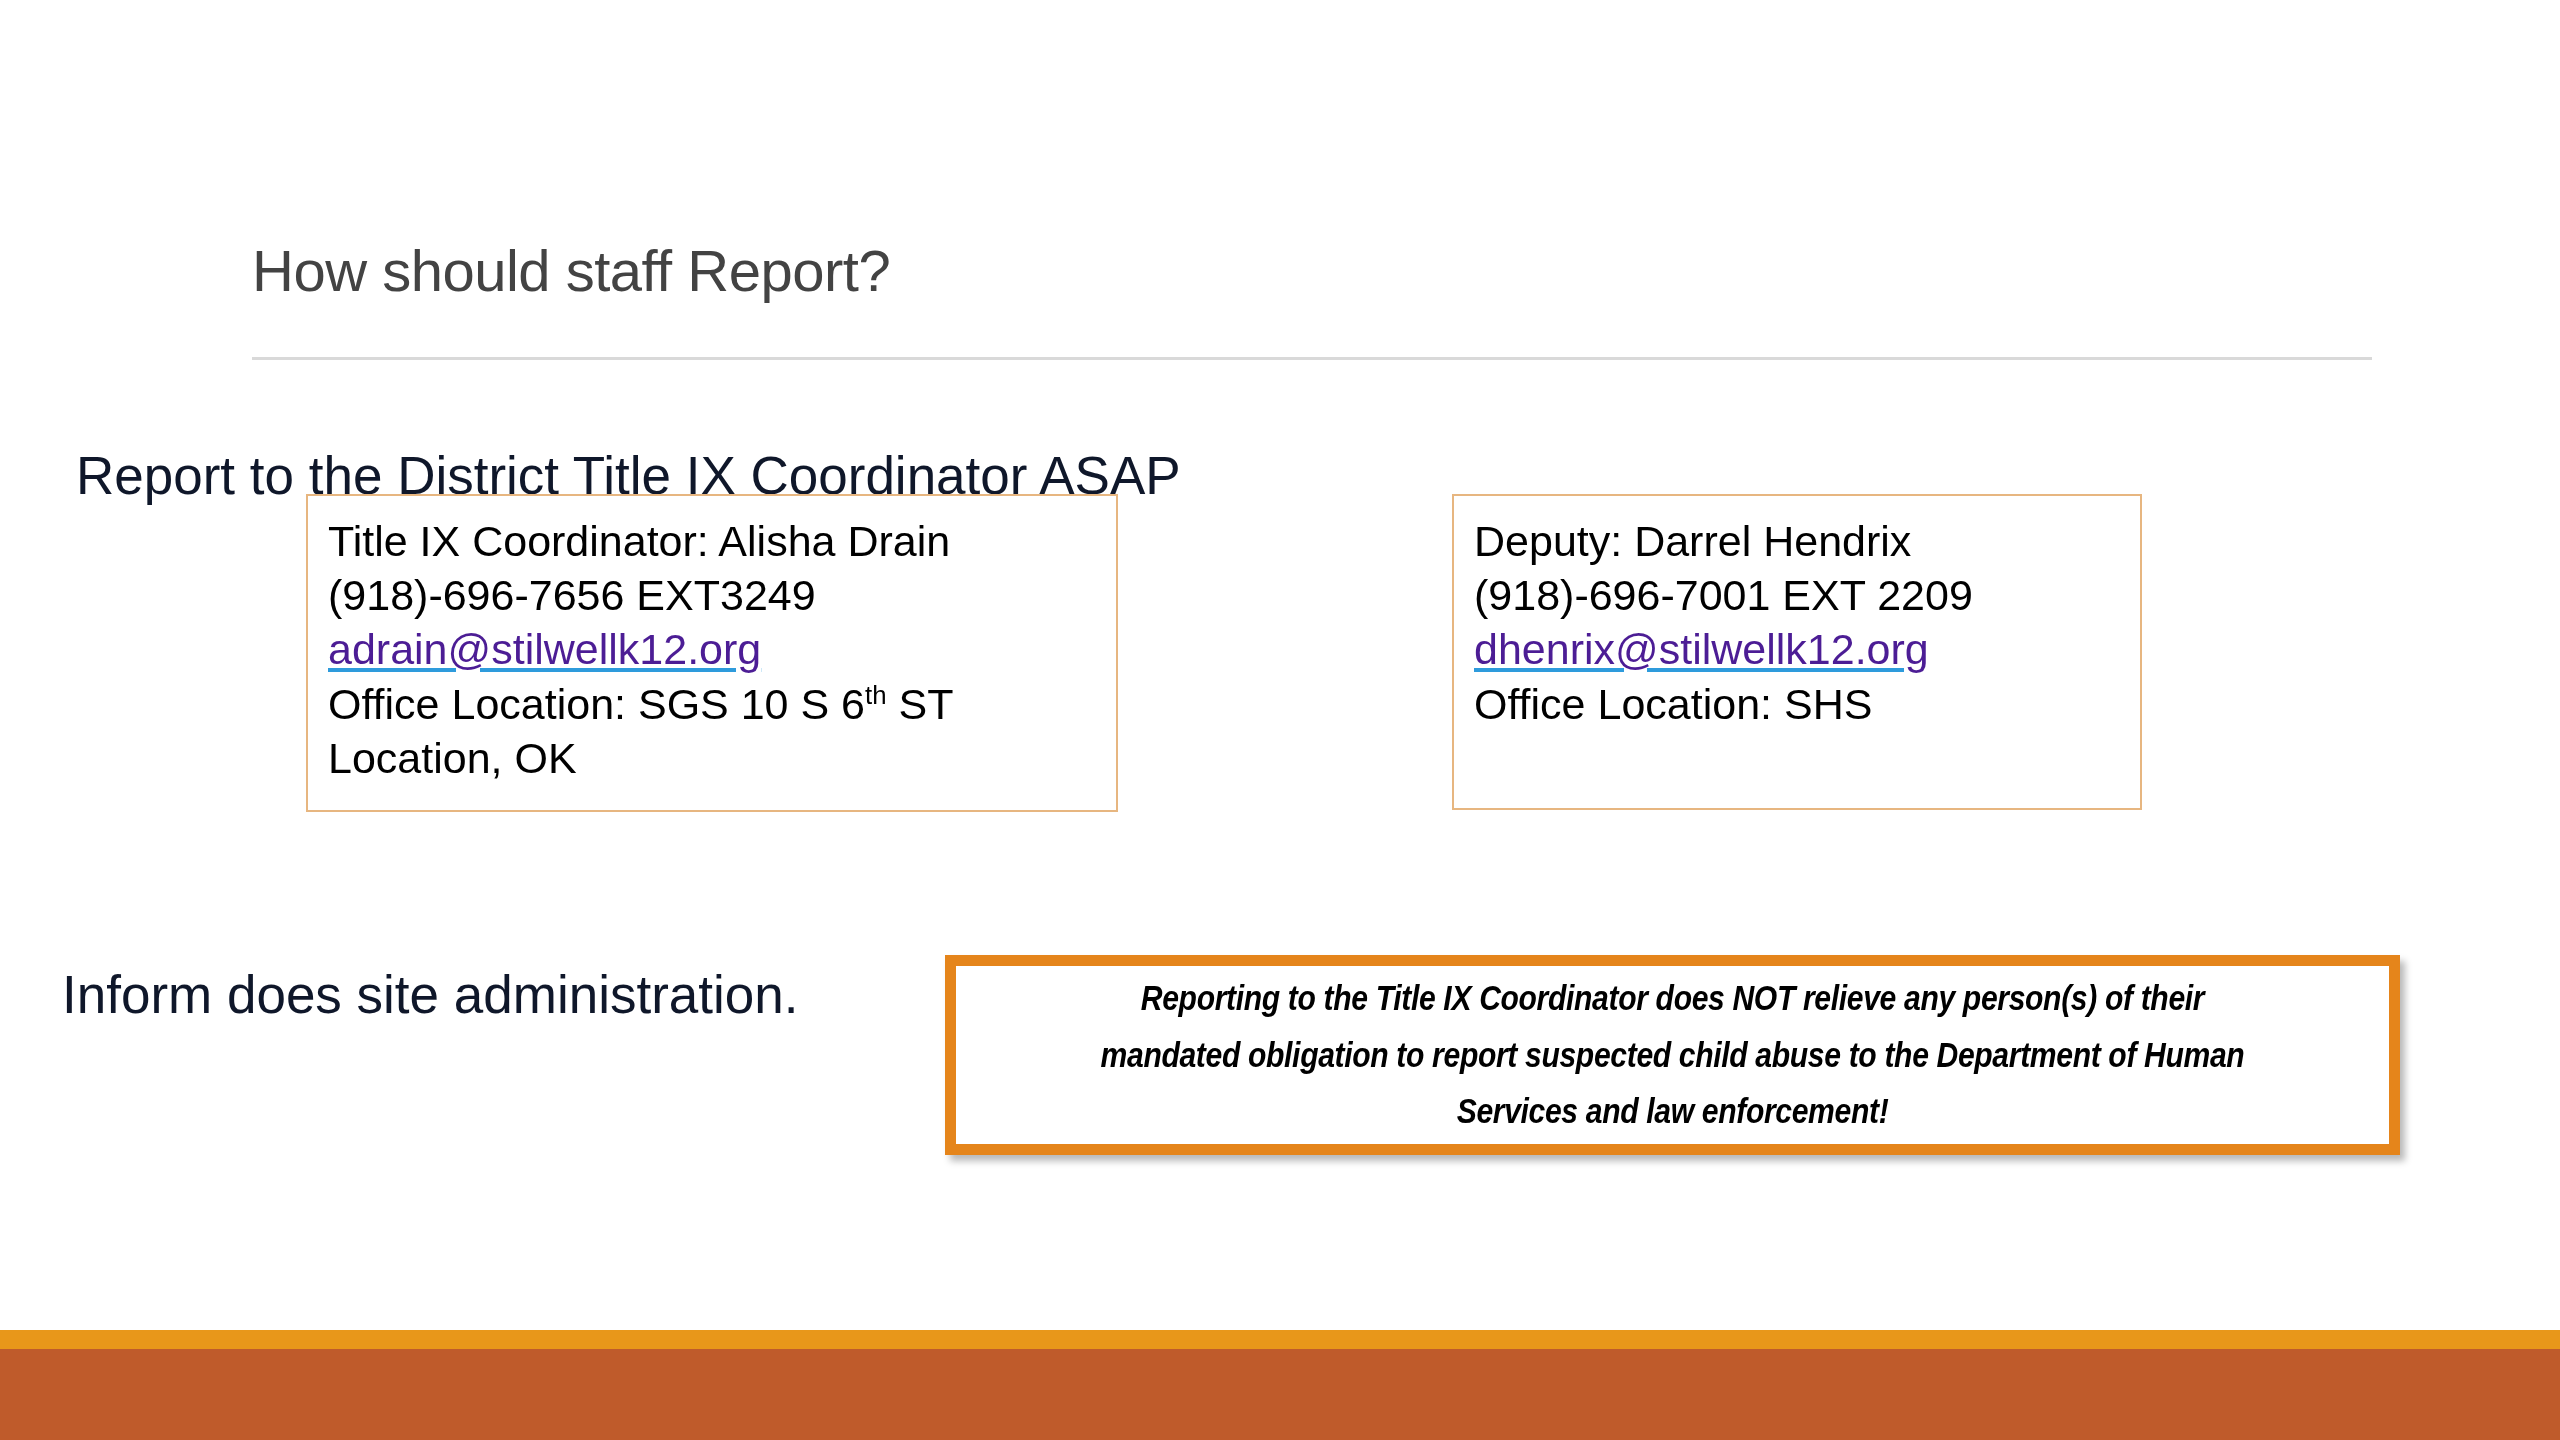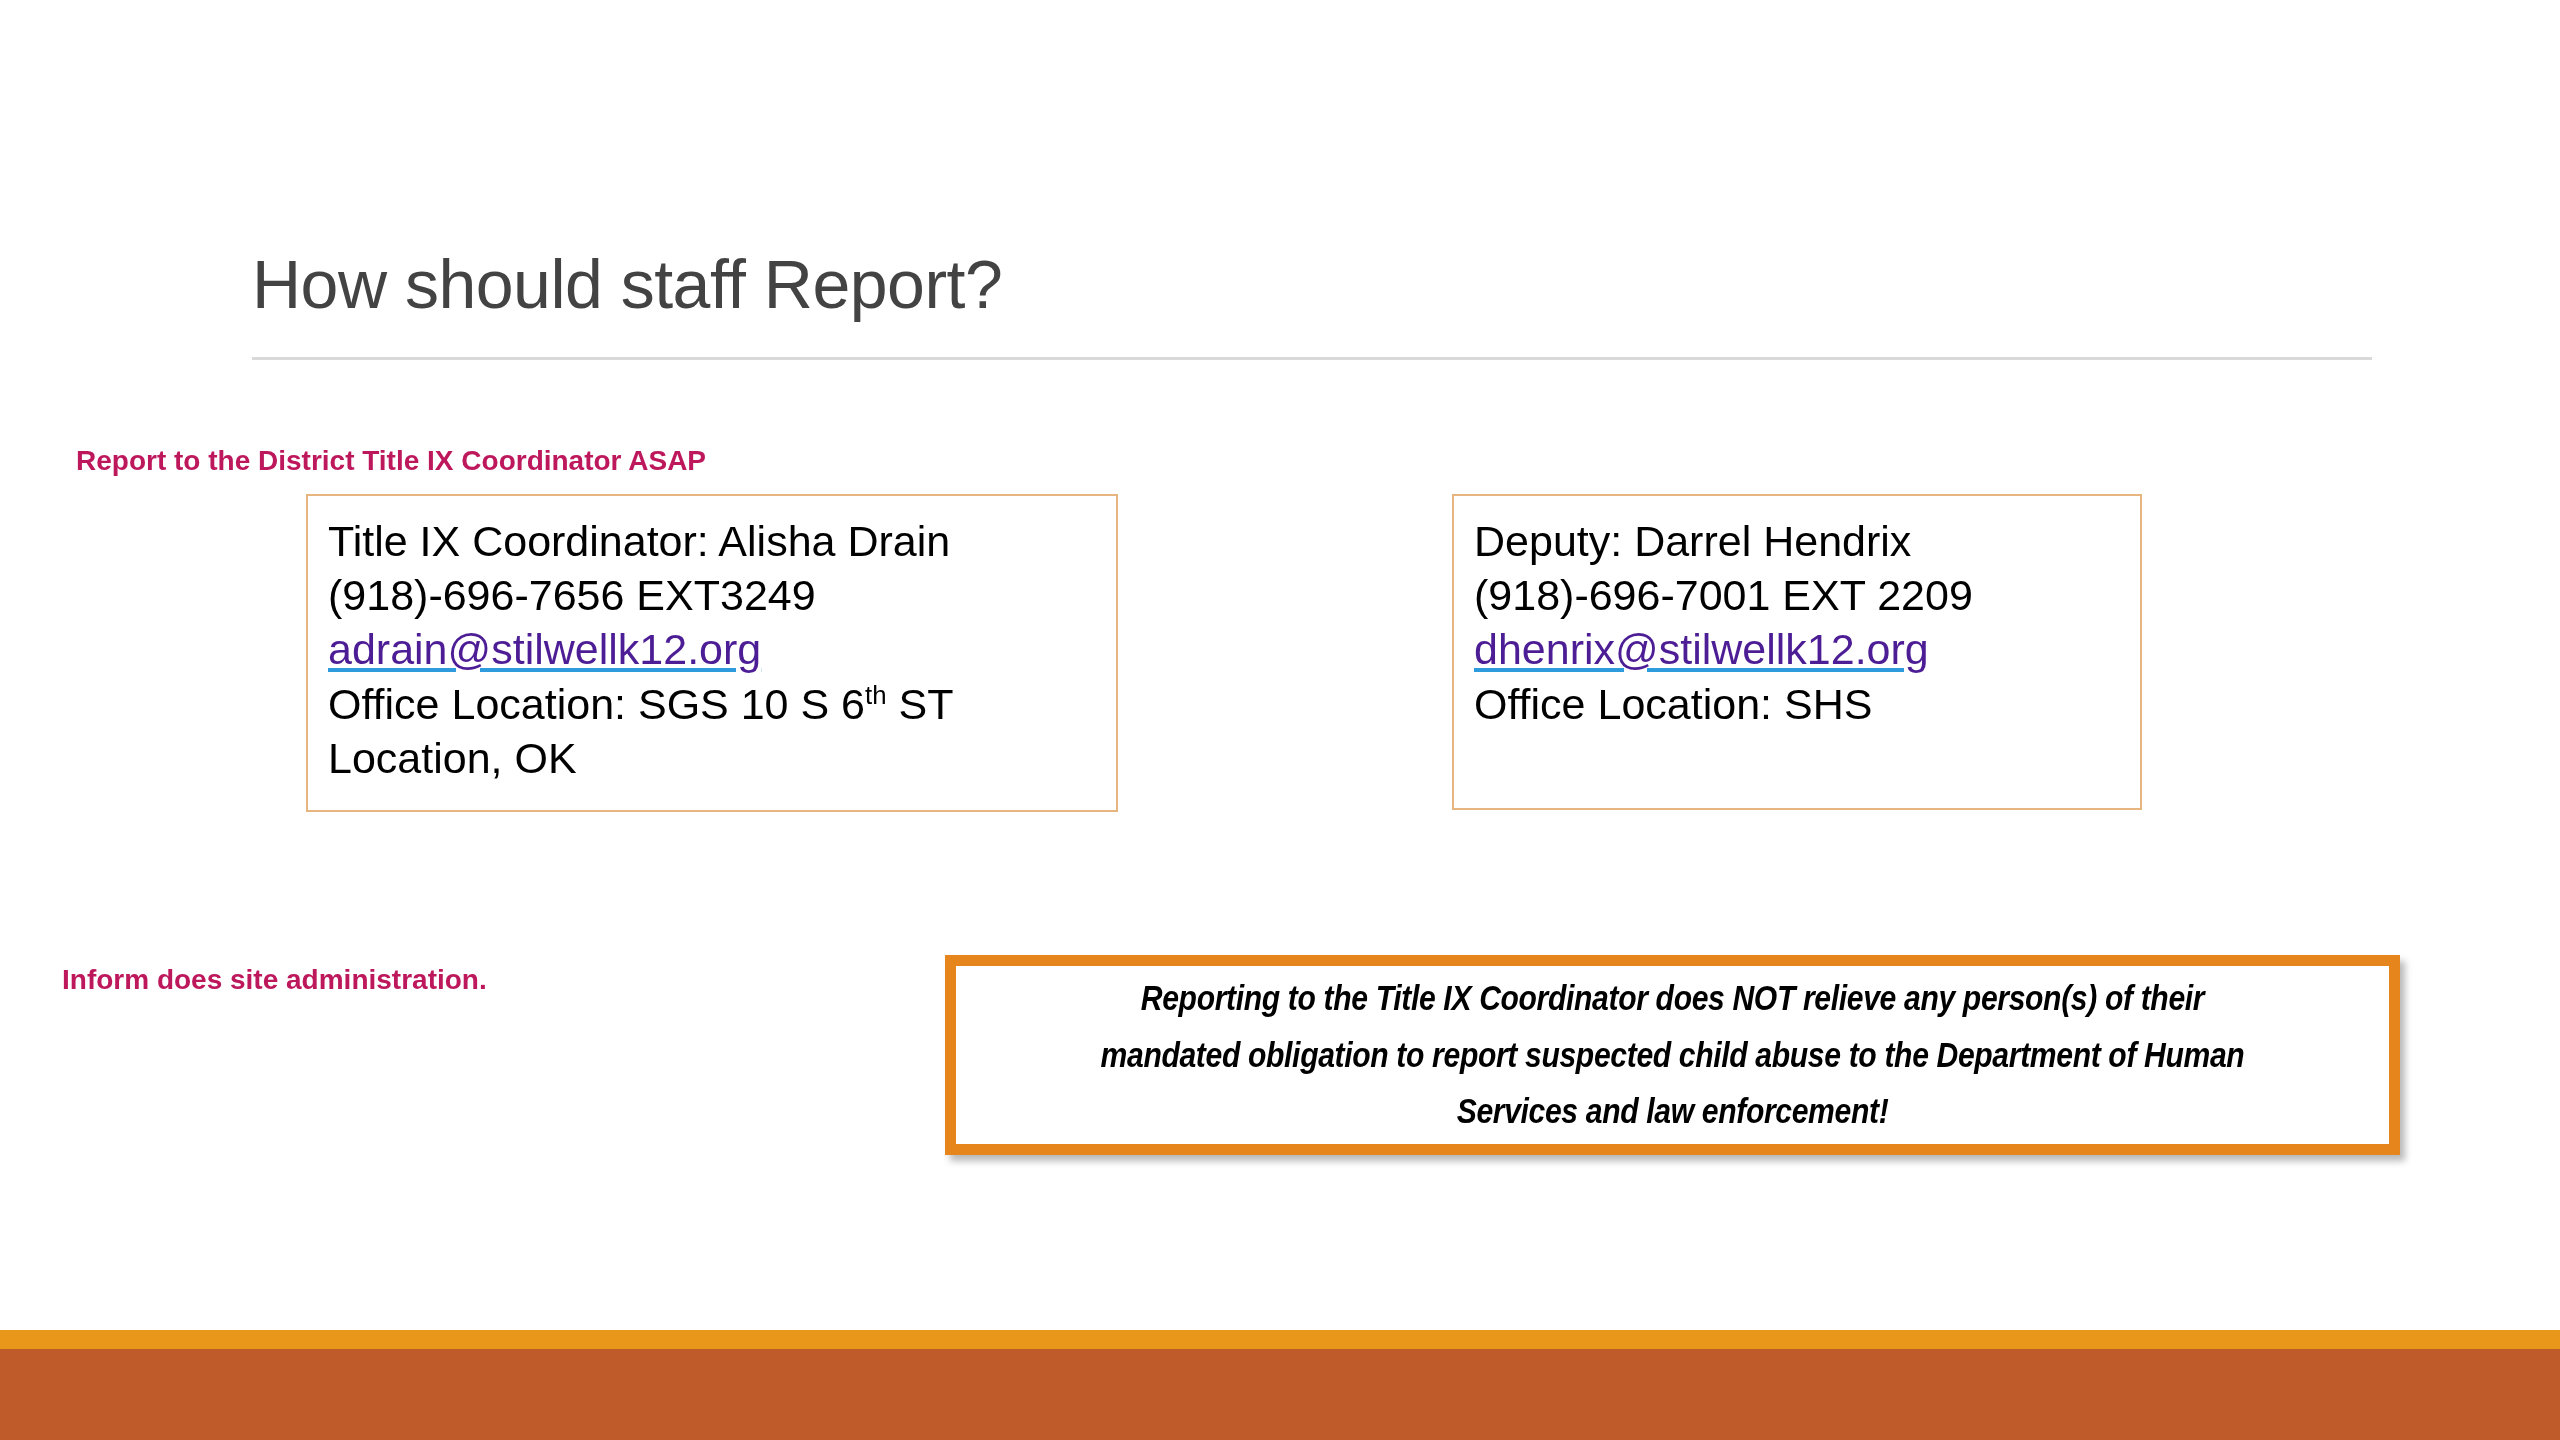--- a/index.html
+++ b/index.html
@@ -22,43 +22,43 @@
     inset: 0;
     background: #ffffff;
   }
 
   
   .slide-title {
     position: absolute;
     left: 252px;
     top: 198px;
     width: 2130px;
-    font-size: 68px;
+    font-size: 58px;
     font-weight: 400;
     line-height: 1.18;
     color: #434343;
     letter-spacing: -0.5px;
     white-space: nowrap;
   }
 
   .title-rule {
     position: absolute;
     left: 252px;
     top: 357px;
     width: 2120px;
     height: 3px;
     background: #d9d9d9;
   }
 
   
   .body-line {
     position: absolute;
-    font-size: 28px;
-    font-weight: 700;
-    color: #be185d;
+    font-size: 53px;
+    font-weight: 400;
+    color: #0f172a;
     line-height: 1.25;
     white-space: nowrap;
   }
   .line-report  { left: 76px;  top: 443px; }
   .line-inform  { left: 62px;  top: 962px; }
 
   
   .contact-box {
     position: absolute;
     box-sizing: border-box;

